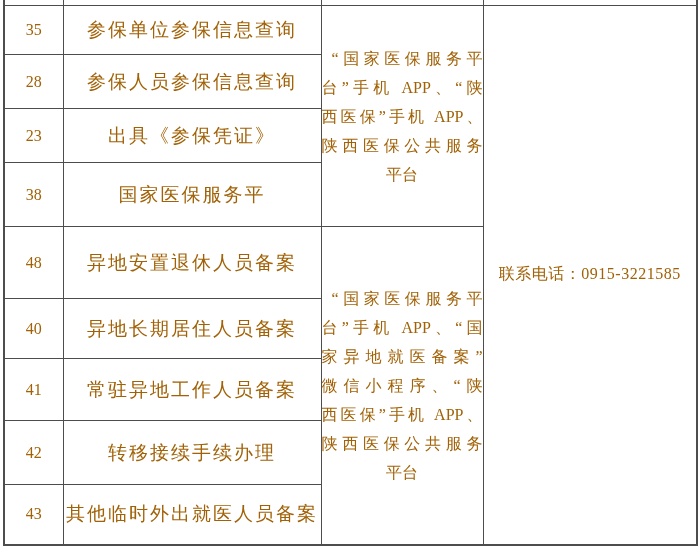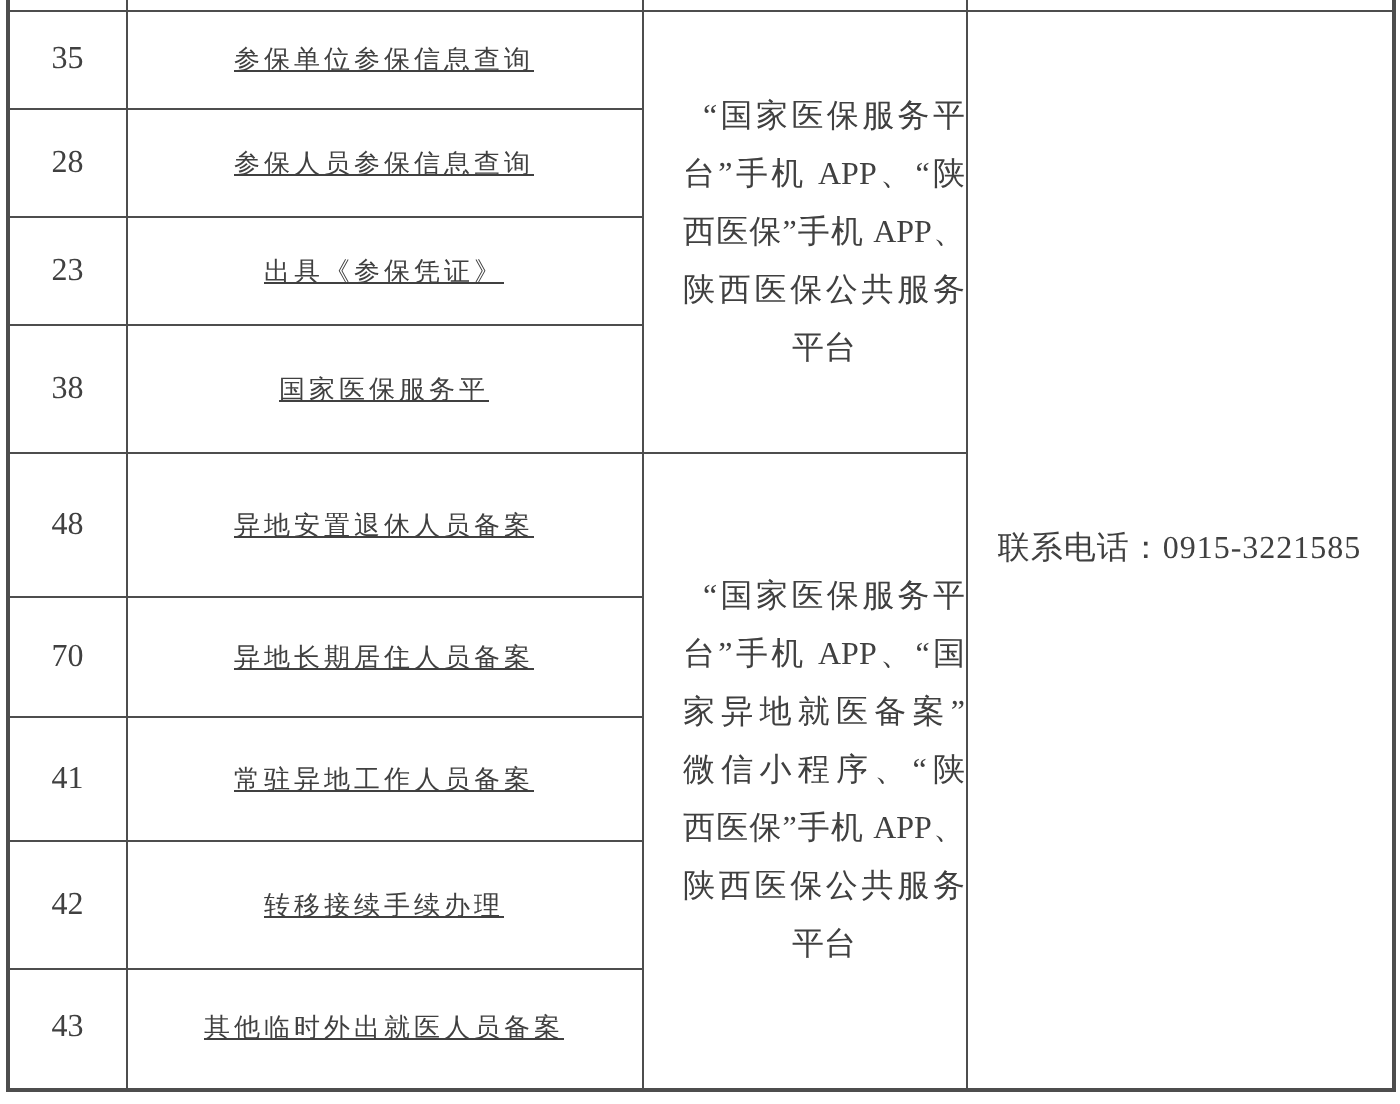--- a/index.html
+++ b/index.html
@@ -18,49 +18,47 @@
     position: absolute;
     left: 3px;
     top: 0;
     border-collapse: collapse;
     table-layout: fixed;
     width: 693px;
     border-left: 2px solid #4d4d4d;
     border-right: 2px solid #4d4d4d;
     border-bottom: 2px solid #4d4d4d;
     border-top: none;
-    color: #404040;
+    color: #a16207;
   }
   table.doc-table td {
     border: 1px solid #4d4d4d;
     vertical-align: middle;
     text-align: center;
     padding: 0;
     overflow: hidden;
   }
   tr.sliver-row td {
     border-top: none;
     height: 5px;
   }
   td.no-cell {
     font-size: 16px;
     font-family: "Liberation Serif", "DejaVu Serif", serif;
   }
   td.service-cell {
-    font-size: 13px;
+    font-size: 19px;
     letter-spacing: 2px;
-    text-decoration: underline;
   }
   td.platform-cell {
     padding: 0 6px;
   }
   .pwrap {
     font-size: 16px;
     line-height: 29px;
-    margin-left: 20px;
   }
   .jline {
     text-align: justify;
     text-align-last: justify;
     white-space: nowrap;
   }
   .jline.first { padding-left: 10px; }
   .jline.last {
     text-align: right;
     text-align-last: center;
@@ -130,21 +128,21 @@
           <div class="jline">家异地就医备案”</div>
           <div class="jline">微信小程序、“陕</div>
           <div class="jline">西医保”手机 APP、</div>
           <div class="jline">陕西医保公共服务</div>
           <div class="jline last">平台</div>
         </div>
       </td>
     </tr>
 
     <tr style="height:60px">
-      <td class="no-cell">70</td>
+      <td class="no-cell">40</td>
       <td class="service-cell">异地长期居住人员备案</td>
     </tr>
 
     <tr style="height:62px">
       <td class="no-cell">41</td>
       <td class="service-cell">常驻异地工作人员备案</td>
     </tr>
 
     <tr style="height:64px">
       <td class="no-cell">42</td>

